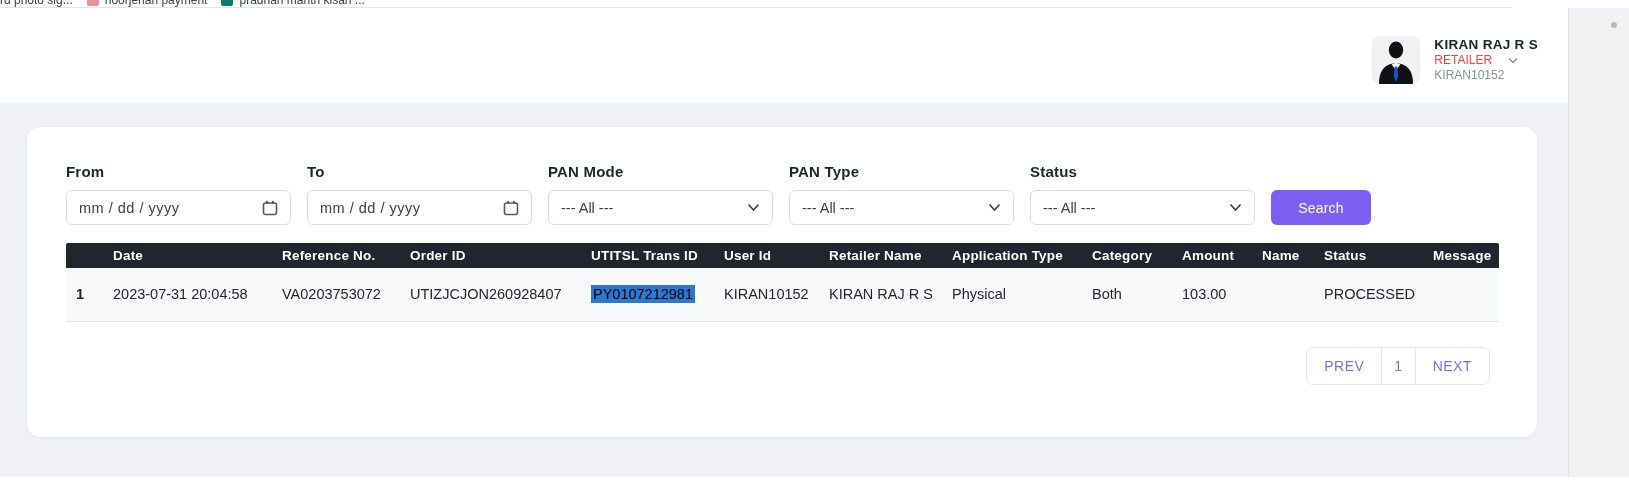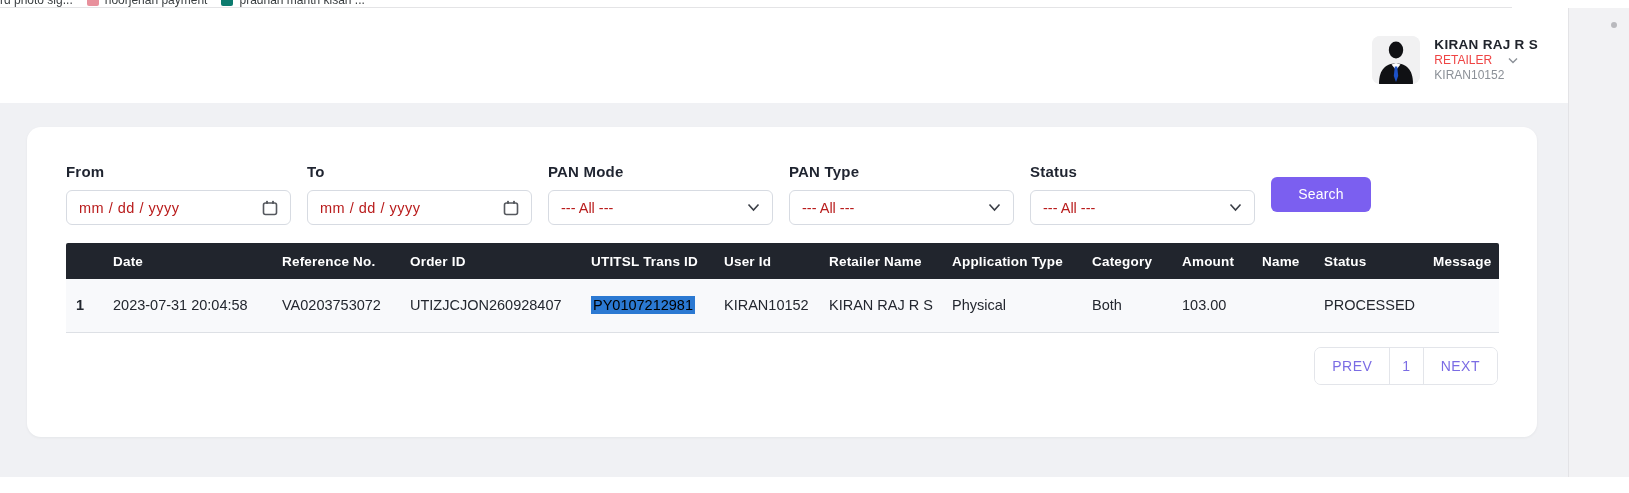--- a/index.html
+++ b/index.html
@@ -53,60 +53,60 @@
     position:absolute; left:42px; top:14px; width:6px; height:6px; border-radius:3px; background:#b9b9bd;
   }
 
   
   .card {
     position:absolute; left:27px; top:127px; width:1510px; height:310px;
     background:#ffffff; border-radius:14px; box-shadow:0 1px 3px rgba(25,30,40,.05);
   }
 
   
-  .filters { position:absolute; left:39px; top:36px; display:flex; gap:16px; align-items:center; }
+  .filters { position:absolute; left:39px; top:36px; display:flex; gap:16px; align-items:flex-end; }
   .fgroup { width:225px; }
   .flabel { font-size:15px; font-weight:bold; color:#1f2430; margin-bottom:10px; letter-spacing:.2px; }
   .control {
     height:35px; border:1px solid #d7dbe2; border-radius:6px; background:#ffffff;
-    display:flex; align-items:center; padding:0 12px; font-size:14.5px; color:#b91c1c;
+    display:flex; align-items:center; padding:0 12px; font-size:14.5px; color:#404040;
     position:relative; width:100%;
   }
   .date-text { letter-spacing:.5px; }
   .cal-icon { position:absolute; right:12px; top:9px; }
   .sel-chev { position:absolute; right:12px; top:12px; }
   .search-btn {
     height:35px; width:100px; border:none; border-radius:6px; background:#7b5ff0;
     color:#ffffff; font-size:14px; font-family:"Liberation Sans",sans-serif;
     cursor:pointer; letter-spacing:.2px;
   }
 
   
   .tbl { position:absolute; left:39px; top:116px; width:1433px; border-collapse:collapse; table-layout:fixed; }
   .tbl thead th {
     background:#21252d; color:#ffffff; font-size:13.5px; font-weight:bold;
-    text-align:left; height:36px; padding:0 6px; letter-spacing:.2px;
+    text-align:left; height:25px; padding:0 6px; letter-spacing:.2px;
   }
   .tbl thead th:first-child { border-top-left-radius:2px; }
   .tbl thead th:last-child  { border-top-right-radius:2px; text-align:right; padding-right:10px; }
   .tbl tbody td {
     background:#f8f9fb; font-size:14.5px; color:#23272f; height:53px;
     padding:0 6px; border-bottom:1px solid #dde0e5;
   }
   .tbl tbody td:first-child { font-weight:bold; padding-left:10px; }
   .col-idx { width:41px; } .col-date { width:169px; } .col-ref { width:128px; }
   .col-ord { width:181px; } .col-trans { width:133px; } .col-uid { width:105px; }
   .col-ret { width:123px; } .col-app { width:140px; } .col-cat { width:90px; }
   .col-amt { width:80px; } .col-name { width:62px; } .col-st { width:109px; }
   .col-msg { width:72px; }
   .hl-selection { background:#2b79d2; color:#000000; padding:1px 2px; }
 
   
   .pagination {
-    position:absolute; right:39px; top:220px; display:flex;
+    position:absolute; right:47px; top:220px; display:flex;
     border:1px solid #e3e5ea; border-radius:7px; overflow:hidden; background:#ffffff;
   }
   .pg-btn {
     min-width:32px; padding:0 17px; height:36px; display:flex; align-items:center; justify-content:center;
     background:#ffffff; border:none; border-right:1px solid #e3e5ea;
     color:#7b6ce4; font-size:14px; letter-spacing:.5px; cursor:pointer;
     font-family:"Liberation Sans",sans-serif;
   }
   .pg-btn:last-child { border-right:none; }
   .pg-page { padding:0 12px; }

